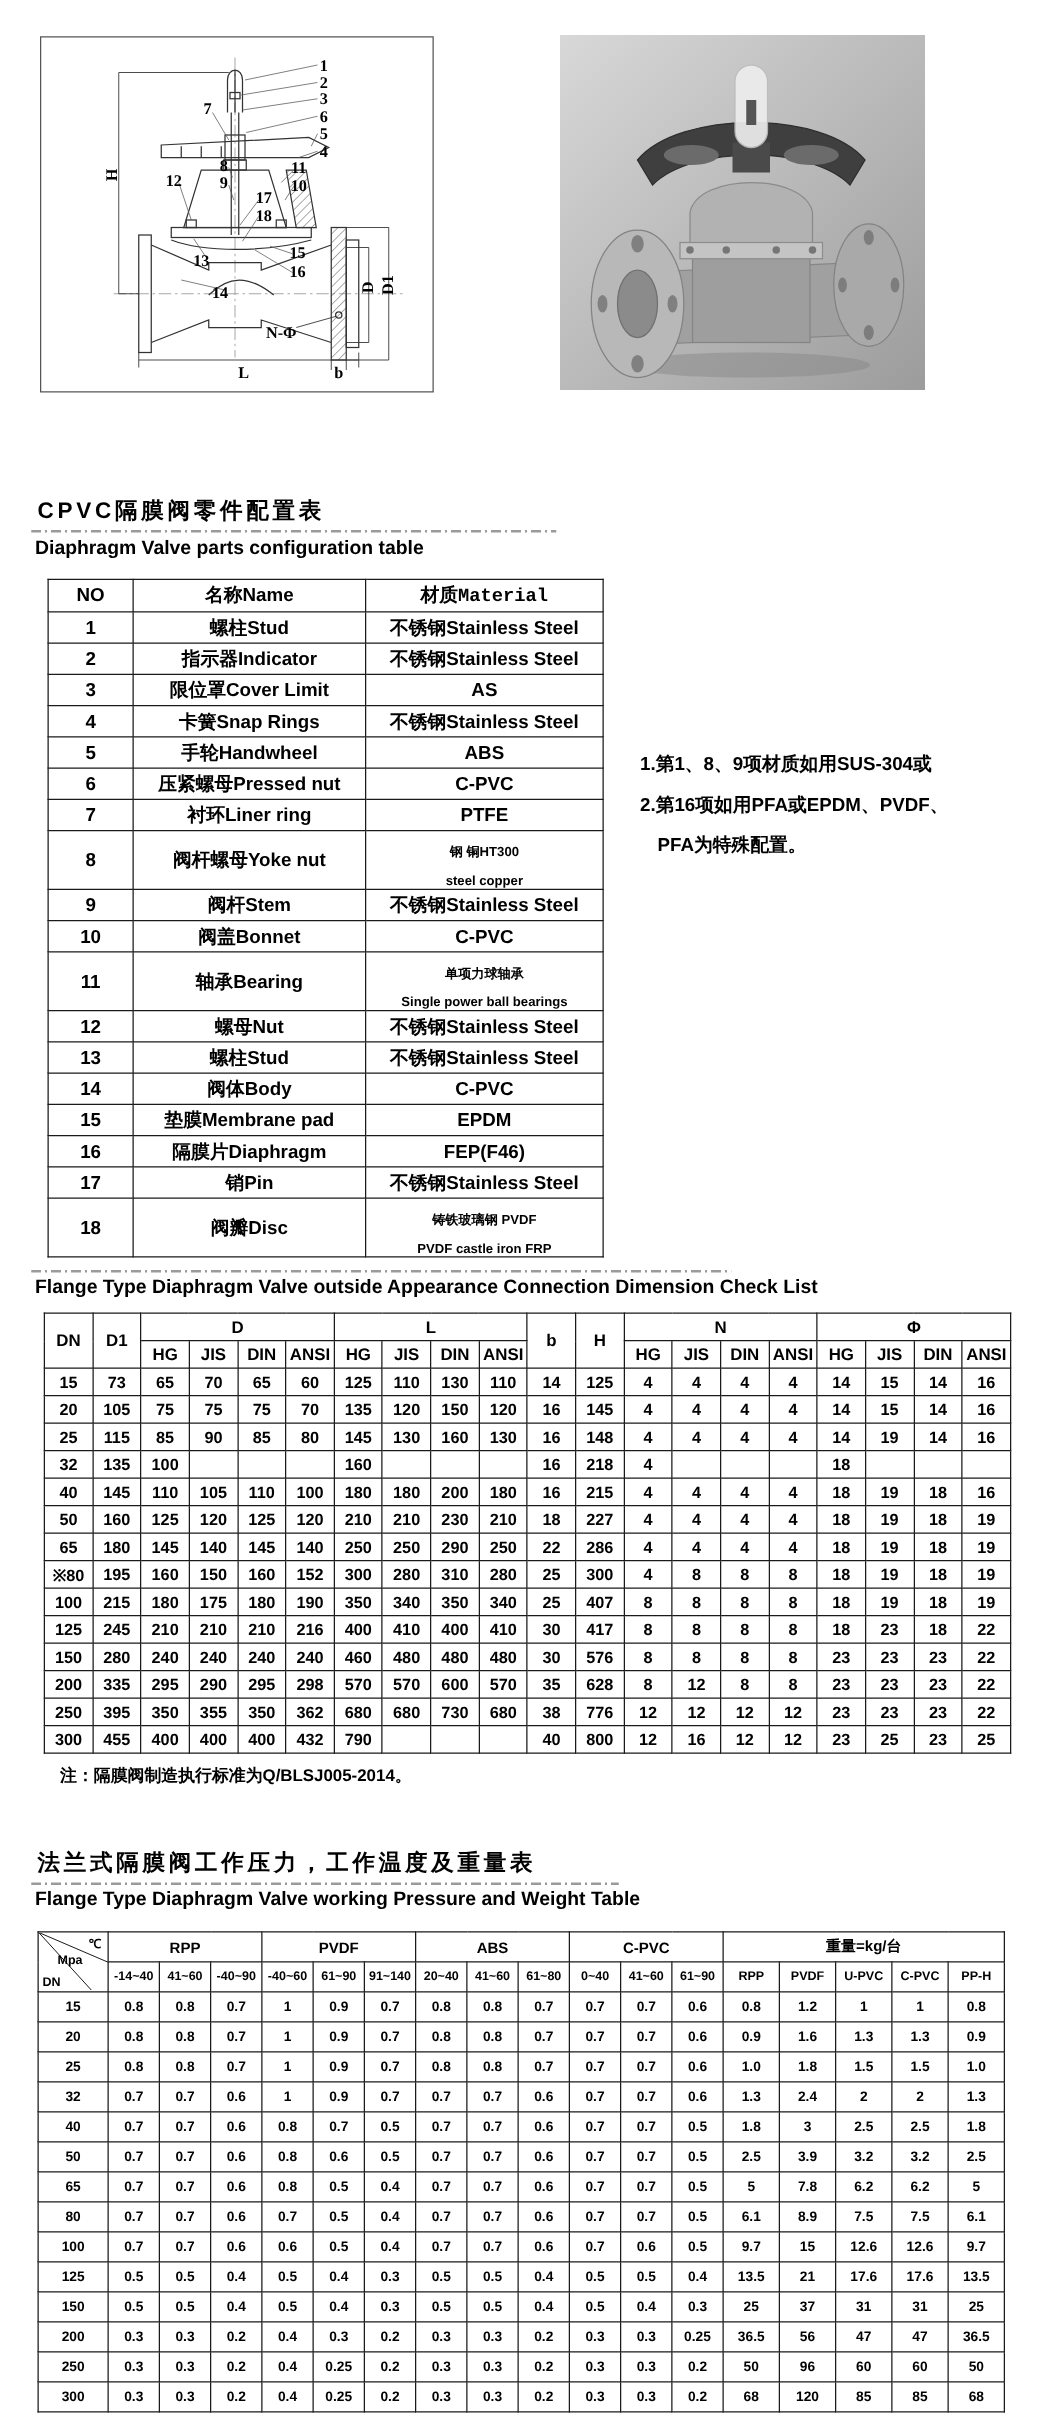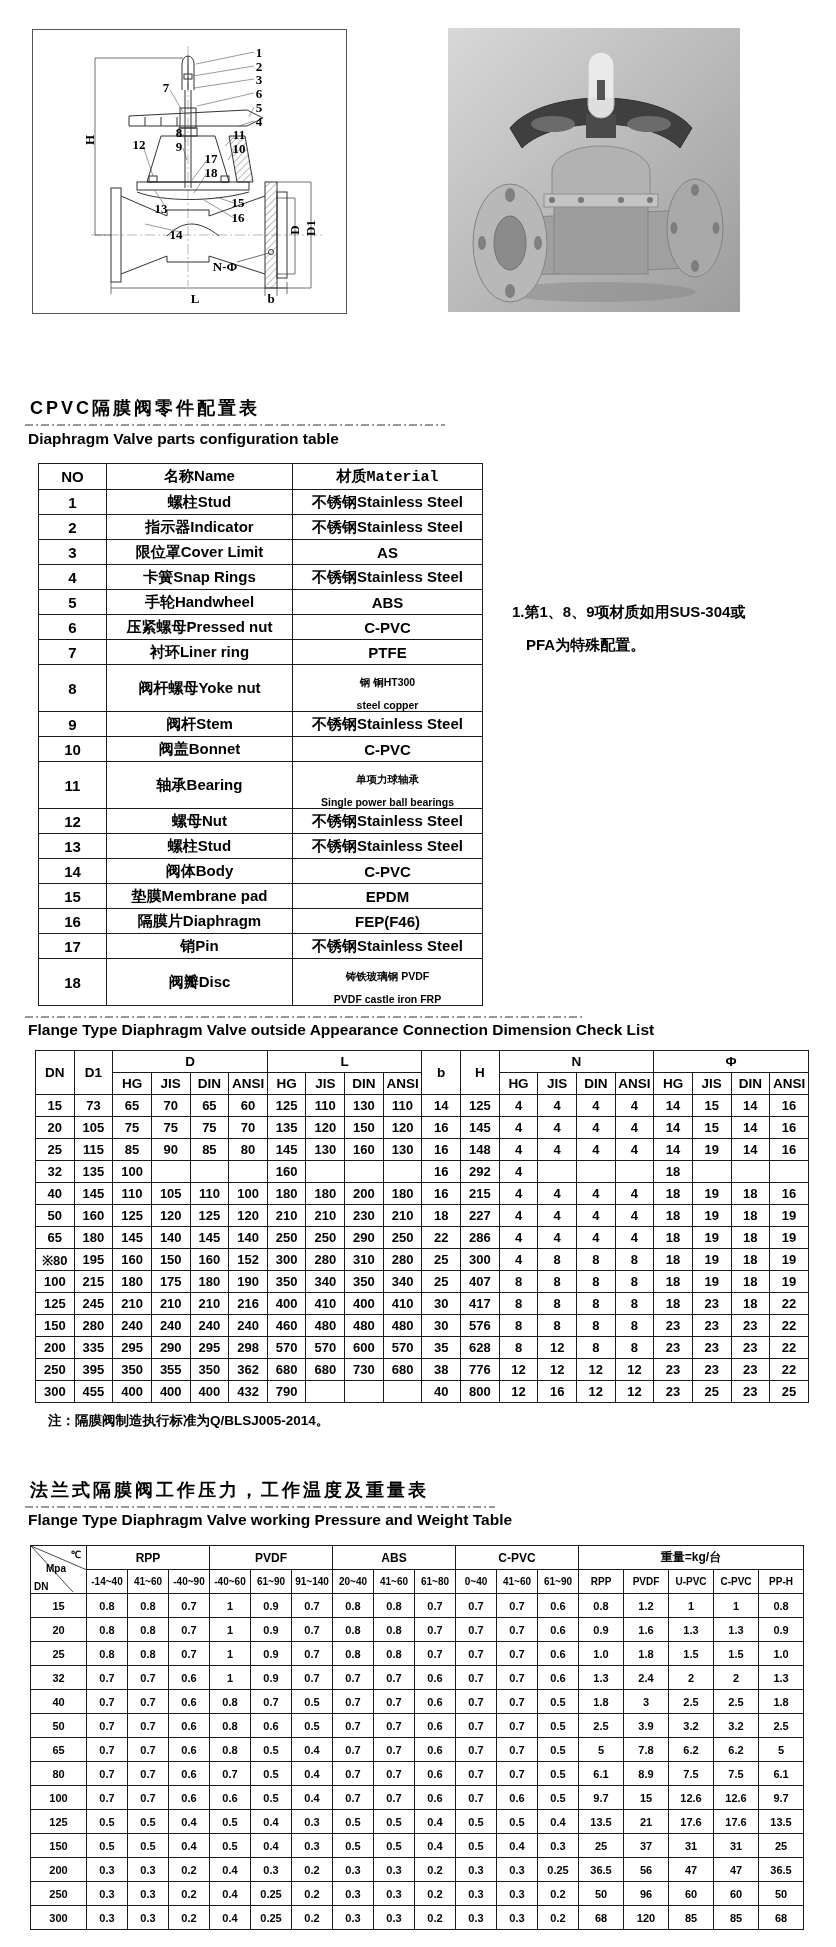--- a/index.html
+++ b/index.html
@@ -301,20 +301,21 @@
           <td>
             <div class="mat2">铸铁玻璃钢 PVDF</div>
             <div class="mat2">PVDF castle iron FRP</div>
           </td>
         </tr>
       </tbody>
   </table>
 
   <div class="abs notes" style="left:512px;top:596px;">
     <div>1.第1、8、9项材质如用SUS-304或</div>
+    <div>2.第16项如用PFA或EPDM、PVDF、</div>
     <div class="indent">PFA为特殊配置。</div>
   </div>
 
   <div class="abs dashrule" style="left:25px;top:1016px;width:560px;"></div>
   <div class="abs title-en" style="left:28px;top:1021px;">Flange Type Diaphragm Valve outside  Appearance Connection Dimension Check List</div>
 
   <table id="dim-table" class="abs" style="left:35px;top:1050px;">
     <thead id="dim-head">
         <tr>
           <th rowspan="2">DN</th>
@@ -417,21 +418,21 @@
           <td>135</td>
           <td>100</td>
           <td></td>
           <td></td>
           <td></td>
           <td>160</td>
           <td></td>
           <td></td>
           <td></td>
           <td>16</td>
-          <td>292</td>
+          <td>218</td>
           <td>4</td>
           <td></td>
           <td></td>
           <td></td>
           <td>18</td>
           <td></td>
           <td></td>
           <td></td>
         </tr>
         <tr>

